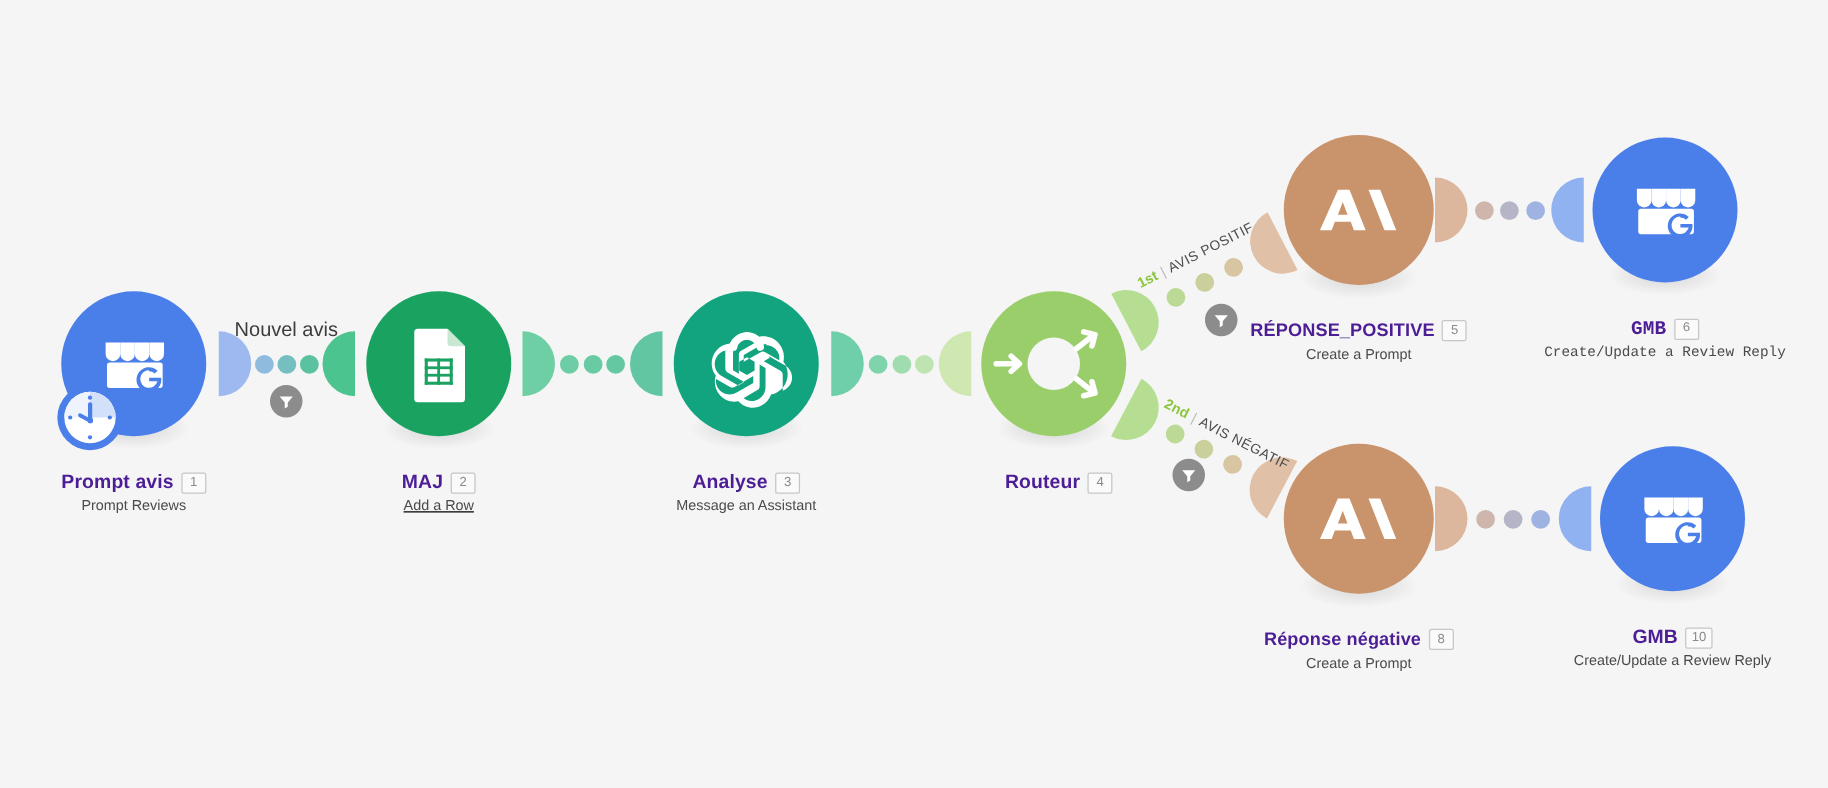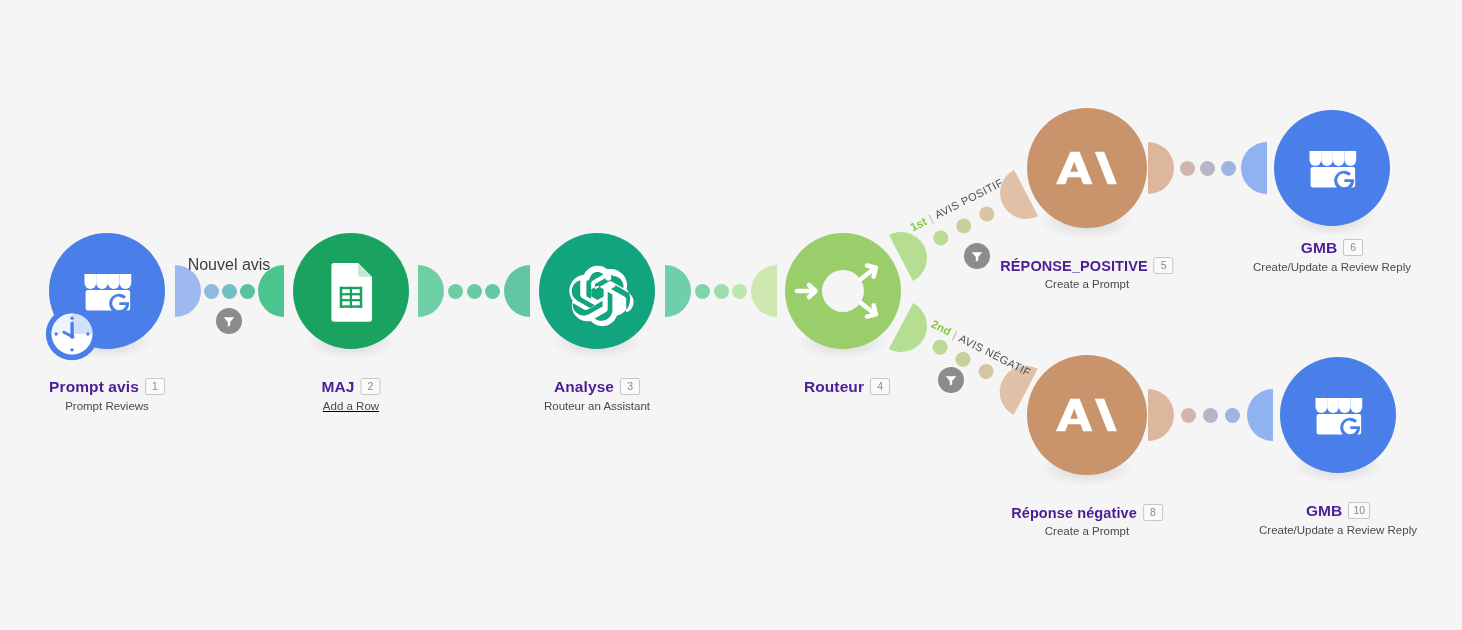--- a/index.html
+++ b/index.html
@@ -279,21 +279,21 @@
           <path d="M50 22 a13.5 13.5 0 0 0 -13.2 10.8"></path>
         </g>
         <g fill="#ffffff">
           <path d="M50 18.5 c-7.4 0-13.9 4.4-16.8 10.8 c-7 .6-13.2 5-16.2 11.6 -3.1 6.8-2 14.5 2.3 20.1 -2.1 6.7-.7 14 3.9 19.3 4.6 5.3 11.7 7.6 18.5 6.1 4.6 5.1 11.4 7.4 18 6 6.6-1.4 12-6.2 14.2-12.6 6.9-1.5 12.6-6.4 15.1-13 2.5-6.6 1.4-14-2.9-19.5 1.5-6.8-.5-13.9-5.3-18.9 -4.8-5-11.8-7.2-18.5-5.8 -3.2-2.6-7.2-4.1-11.3-4.1 Z m0 7.2 c3 0 5.8 1 8.1 2.9 l-.4 .2 -13.4 7.7 c-1.4 .8-2.2 2.3-2.2 3.9 v18.9 l-5.8-3.4 V39.4 c0-7.6 6.1-13.7 13.7-13.7 Z m19.2 5.3 c4.6 0 8.9 2.5 11.2 6.5 1.5 2.6 2 5.6 1.5 8.5 l-.4-.3 -13.4-7.7 c-1.4-.8-3.1-.8-4.5 0 L46.9 47.5 v-6.7 l16.4-9.4 c1.8-1 3.8-1.6 5.9-1.6 Z M28.7 38.6 v15.5 c0 1.6 .9 3.1 2.2 3.9 l16.4 9.4 -5.8 3.4 -16.4-9.4 c-6.6-3.8-8.8-12.2-5-18.7 1.6-2.8 4-4.9 7-6 .6-.2 1.1-.4 1.6-.5 Z m42.7 3.2 l16.4 9.4 c6.5 3.8 8.8 12.2 5 18.7 -1.7 2.9 -4.3 5.1 -7.5 6.1 l.1-.5 V60.1 c0-1.6-.9-3.1-2.2-3.9 L66.7 46.8 l5.8-3.4 Z m-21.4 1.1 l7.6 4.4 v8.8 l-7.6 4.4 -7.6-4.4 v-8.8 l7.6-4.4 Z m12.6 7.3 l5.8 3.4 v18.9 c0 7.6-6.1 13.7-13.7 13.7 -3 0-5.8-1-8.1-2.9 l.4-.2 13.4-7.7 c1.4-.8 2.2-2.3 2.2-3.9 V50.2 Z m-6.3 11.5 v6.7 l-16.4 9.4 c-6.6 3.8-15 1.5-18.8-5 -1.5-2.6-2-5.6-1.5-8.5 l.4 .3 13.4 7.7 c1.4 .8 3.1 .8 4.5 0 l18 -10.6 Z"></path>
         </g>
       </svg>
      </div>
 
      <div class="node-label" style="left:0px;top:86px;">
         <span class="node-title">Analyse</span><span class="node-badge">3</span>
-        <div class="node-sub">Routeur an Assistant</div>
+        <div class="node-sub">Message an Assistant</div>
      </div>
       </div>
       <div class="node" style="left: 843px; top: 291px;">
         <div class="node-shadow" style="left:-45.24px;top:34.8px;width:90.48px;height:33.64px;"></div>
      <div class="node-circle" style="left:-58px;top:-58px;width:116px;height:116px;background:#9ace6b;">
         <svg width="116" height="116" viewBox="0 0 116 116">
         <circle cx="58" cy="58" r="21" fill="#f5f5f5"></circle>
         <g stroke="#ffffff" stroke-width="4.5" stroke-linecap="round" fill="none">
           <path d="M12 58 h18"></path>
           <path d="M24 52 l6.5 6 -6.5 6" stroke-linejoin="round"></path>
@@ -335,21 +335,21 @@
           <path d="M18.5 26 h16 v12.5 a8 8 0 0 1 -16 0 Z"></path>
           <path d="M34.5 26 h16 v12.5 a8 8 0 0 1 -16 0 Z"></path>
           <path d="M50.5 26 h16 v12.5 a8 8 0 0 1 -16 0 Z"></path>
           <path d="M66.5 26 h16 v12.5 a8 8 0 0 1 -16 0 Z"></path>
           <rect x="20" y="48" width="61" height="28" rx="3"></rect>
         </g>
         <path fill="#4a7ee8" d="M68 54.5 a9.6 9.6 0 1 0 9.3 12.1 h-9.1 v-3.9 h13.1 a11 11 0 0 1 .2 2.1 a13.6 13.6 0 1 1 -4.1 -9.8 l-3 2.9 a9.4 9.4 0 0 0 -6.4 -2.5 Z" transform="translate(-2,2) scale(1.0)"></path>
       </svg>
      </div>
 
-     <div class="node-label" style="left:0px;top:70px;">
+     <div class="node-label" style="left:0px;top:86px;font-family:Liberation Mono, monospace;">
         <span class="node-title">GMB</span><span class="node-badge">6</span>
         <div class="node-sub">Create/Update a Review Reply</div>
      </div>
       </div>
       <div class="node" style="left: 1087px; top: 415px;">
         <div class="node-shadow" style="left:-46.800000000000004px;top:36px;width:93.60000000000001px;height:34.8px;"></div>
      <div class="node-circle" style="left:-60px;top:-60px;width:120px;height:120px;background:#c9936c;">
         <svg width="74" height="74" viewBox="0 0 100 100">
         <g fill="#ffffff">
           <path d="M27.5 28 h12.5 l17.5 44 H44.8 l-3.5-9.4 H24.2 L20.7 72 H8 Z M32.7 41.3 l-5.2 13.7 h10.4 Z"></path>

